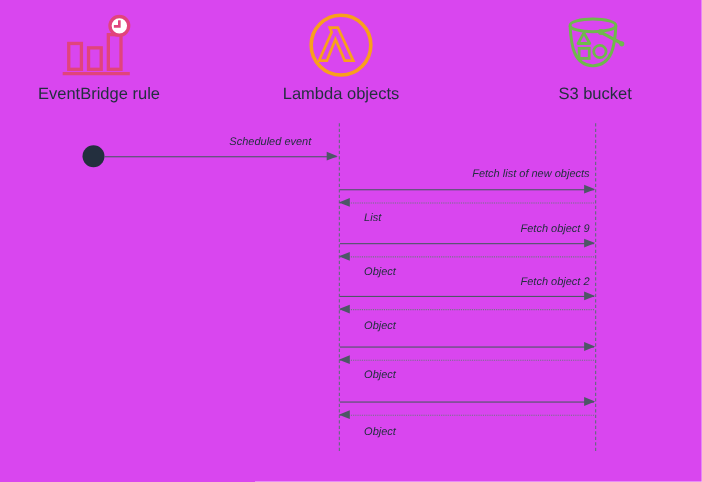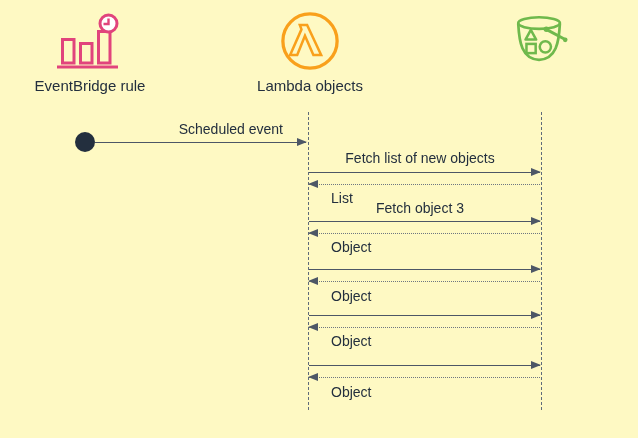--- a/index.html
+++ b/index.html
@@ -1,17 +1,17 @@
 <!DOCTYPE html>
 <html style="--text: #232f3e; --arrow: #4d5766; --response-line: #6e7681; --lifeline: #5f6b7a; --c-eventbridge: #e1447c; --c-lambda: #f9a01b; --c-s3: #6fb94c;"><head>
 <meta charset="utf-8">
 <style>
   html,body{margin:0;padding:0;background:#ffffff;}
   .canvas{
-    position:relative;width:638px;height:438px;background:#fef9c3;overflow:hidden;
+    position:relative;width:638px;height:438px;background:#d946ef;overflow:hidden;
     font-family:"Liberation Sans",sans-serif;color:var(--text,#232f3e);
   }
   
   .actor{position:absolute;top:8px;width:170px;display:flex;flex-direction:column;align-items:center;}
   .icon-box{height:66px;display:flex;align-items:center;justify-content:center;}
   .actor-label{margin-top:3px;font-size:15px;line-height:18px;color:var(--text,#232f3e);text-align:center;}
   .eb-stroke{stroke:var(--c-eventbridge,#e1447c);}
   .la-stroke{stroke:var(--c-lambda,#f9a01b);}
   .s3-stroke{stroke:var(--c-s3,#6fb94c);}
   .s3-fill{fill:var(--c-s3,#6fb94c);}
@@ -24,22 +24,22 @@
   .arrow.solid{border-top:1.5px solid var(--arrow,#4d5766);}
   .arrow.dotted{border-top:1.5px dotted var(--response-line,#6e7681);}
   .arrow.msg{left:309px;width:231px;}
   .arrow.sched{left:95px;width:211px;}
   .head{position:absolute;width:0;height:0;border-style:solid;}
   .head.hr{right:-1px;top:-5px;border-width:4.5px 0 4.5px 10px;
     border-color:transparent transparent transparent var(--arrow,#4d5766);}
   .head.hl{left:-1px;top:-5px;border-width:4.5px 10px 4.5px 0;
     border-color:transparent var(--arrow,#4d5766) transparent transparent;}
   
-  .msg-label{position:absolute;font-size:14px;line-height:17px;color:var(--text,#232f3e);}
-  .req-label{left:320px;width:200px;text-align:center;}
+  .msg-label{position:absolute;font-style:italic;font-size:10px;line-height:17px;color:var(--text,#232f3e);}
+  .req-label{left:336px;width:200px;text-align:right;}
   .res-label{left:331px;}
   .sched-label{left:110px;width:173px;text-align:right;}
 </style>
 </head>
 <body>
 
 <div class="canvas">
 
   <div class="actor" style="left:5px">
     <div class="icon-box">
@@ -71,49 +71,51 @@
         <ellipse class="s3-stroke" cx="30" cy="8.5" rx="21.5" ry="6" stroke-width="2.8"></ellipse>
         <path class="s3-stroke" d="M8.5 9 C9.5 28 12 45.5 30 46.5 C48 45.5 50.5 28 51.5 9" stroke-width="2.8"></path>
         <path class="s3-stroke" d="M21.5 15.5 L27 25.5 H16 Z" stroke-width="2.6" stroke-linejoin="round"></path>
         <rect class="s3-stroke" x="17" y="30" width="9.5" height="9.5" stroke-width="2.6"></rect>
         <circle class="s3-stroke" cx="36.5" cy="33" r="5.8" stroke-width="2.6"></circle>
         <line class="s3-stroke" x1="37.5" y1="15" x2="57" y2="25.5" stroke-width="3" stroke-linecap="round"></line>
         <circle class="s3-fill" cx="37.5" cy="14.8" r="2.8"></circle>
         <circle class="s3-fill" cx="57" cy="25.8" r="2.4"></circle>
       </svg>
     </div>
+    <div class="actor-label">S3 bucket</div>
   </div>
 
   <div class="lifeline" style="left:308px"></div>
   <div class="lifeline" style="left:541px"></div>
 
   <div class="start-dot"></div>
   <div class="msg-label sched-label" style="top:121px">Scheduled event</div>
   <div class="arrow solid sched" style="top:142px">
     <i class="head hr"></i>
   </div>
 
   <div class="msg-label req-label" style="top:150px">Fetch list of new objects</div>
   <div class="arrow solid msg" style="top:172px">
     <i class="head hr"></i>
   </div>
   <div class="arrow dotted msg" style="top:184px">
     <i class="head hl"></i>
   </div>
   <div class="msg-label res-label" style="top:190px">List</div>
 
-  <div class="msg-label req-label" style="top:200px">Fetch object 3</div>
+  <div class="msg-label req-label" style="top:200px">Fetch object 9</div>
   <div class="arrow solid msg" style="top:221px">
     <i class="head hr"></i>
   </div>
   <div class="arrow dotted msg" style="top:233px">
     <i class="head hl"></i>
   </div>
   <div class="msg-label res-label" style="top:239px">Object</div>
 
+  <div class="msg-label req-label" style="top:248px">Fetch object 2</div>
   <div class="arrow solid msg" style="top:269px">
     <i class="head hr"></i>
   </div>
   <div class="arrow dotted msg" style="top:281px">
     <i class="head hl"></i>
   </div>
   <div class="msg-label res-label" style="top:288px">Object</div>
 
   <div class="arrow solid msg" style="top:315px">
     <i class="head hr"></i>

